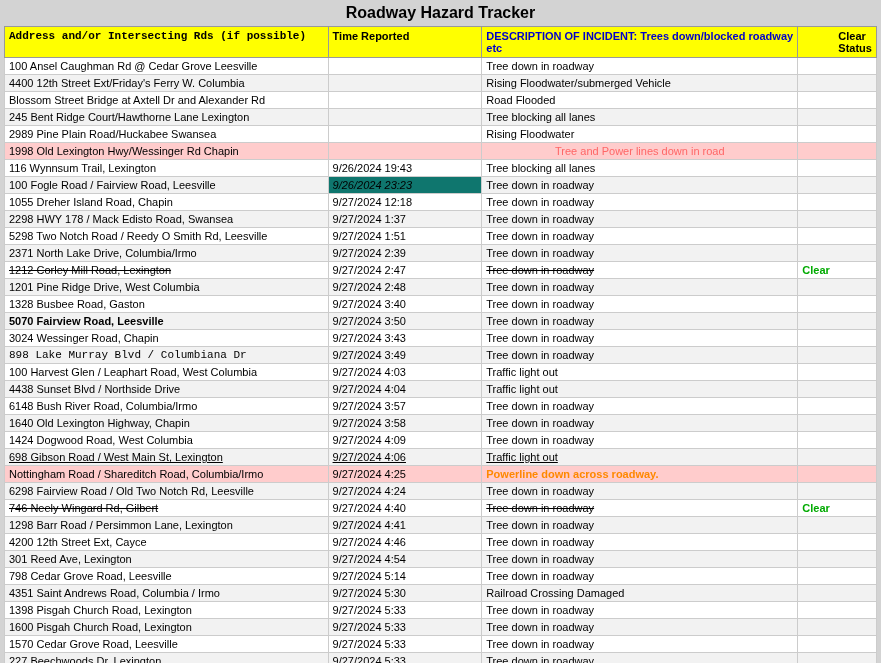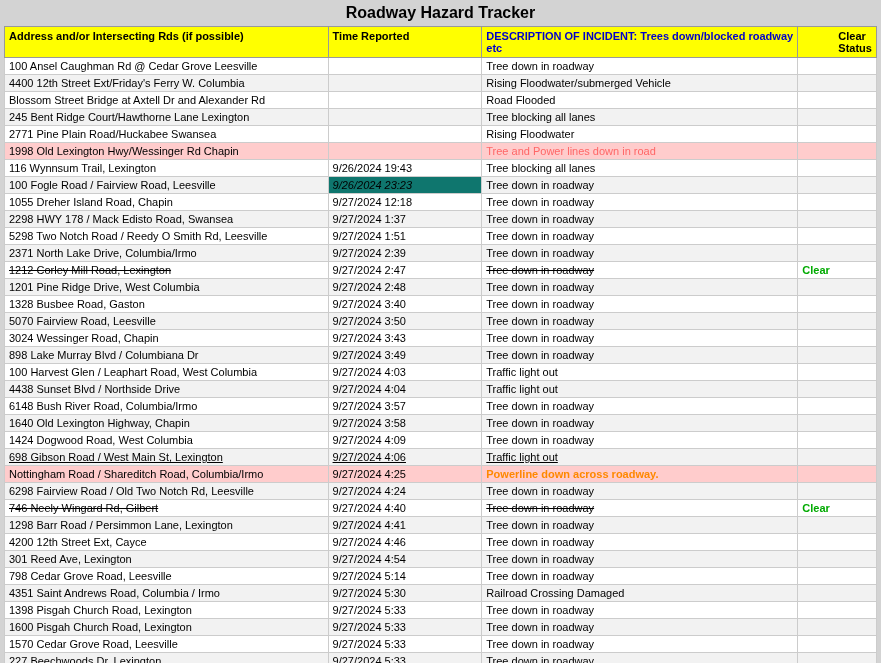--- a/index.html
+++ b/index.html
@@ -45,25 +45,25 @@
     .row-highlight-pink td {
       background: #ffcccc !important;
     }
     .cell-strikethrough {
       text-decoration: line-through;
     }
     .clear-green {
       color: #00aa00;
       font-weight: bold;
     }
-    .col-address { width: 38%; }
+    .col-address { width: 38%; font-family: Liberation Mono, monospace; }
     .col-time { width: 18%; }
     .col-desc { width: 37%; }
     .col-clear { width: 7%; padding-left: 40px; }
-    .text-pink { color: #ff6666; }
+    .text-pink { color: #ff6666; text-align: center; }
     .text-orange { color: #ff8800; }
     .th-desc { color: #0000cc; font-weight: bold; }
   </style>
 </head>
 <body>
 
 <div class="page-title">Roadway Hazard Tracker</div>
 
 <table>
   <thead>
@@ -93,21 +93,21 @@
         <td style="background: rgb(255, 255, 255);">Road Flooded</td>
         <td style="background: rgb(255, 255, 255);"></td>
       </tr>
       <tr style="background: rgb(242, 242, 242);">
         <td style="background: rgb(242, 242, 242);">245 Bent Ridge Court/Hawthorne Lane Lexington</td>
         <td style="background: rgb(242, 242, 242);"></td>
         <td style="background: rgb(242, 242, 242);">Tree blocking all lanes</td>
         <td style="background: rgb(242, 242, 242);"></td>
       </tr>
       <tr style="background: rgb(255, 255, 255);">
-        <td style="background: rgb(255, 255, 255);">2771 Pine Plain Road/Huckabee Swansea</td>
+        <td style="background: rgb(255, 255, 255);">2989 Pine Plain Road/Huckabee Swansea</td>
         <td style="background: rgb(255, 255, 255);"></td>
         <td style="background: rgb(255, 255, 255);">Rising Floodwater</td>
         <td style="background: rgb(255, 255, 255);"></td>
       </tr>
       <tr class="row-highlight-pink">
         <td>1998 Old Lexington Hwy/Wessinger Rd Chapin</td>
         <td></td>
         <td class="text-pink">Tree and Power lines down in road</td>
         <td></td>
       </tr>
@@ -159,33 +159,33 @@
         <td style="background: rgb(242, 242, 242);">Tree down in roadway</td>
         <td style="background: rgb(242, 242, 242);"></td>
       </tr>
       <tr style="background: rgb(255, 255, 255);">
         <td style="background: rgb(255, 255, 255);">1328 Busbee Road, Gaston</td>
         <td style="background: rgb(255, 255, 255);">9/27/2024 3:40</td>
         <td style="background: rgb(255, 255, 255);">Tree down in roadway</td>
         <td style="background: rgb(255, 255, 255);"></td>
       </tr>
       <tr style="background: rgb(242, 242, 242);">
-        <td style="background: rgb(242, 242, 242);">5070 Fairview Road, Leesville</td>
+        <td style="background: rgb(242, 242, 242); font-weight: bold;">5070 Fairview Road, Leesville</td>
         <td style="background: rgb(242, 242, 242);">9/27/2024 3:50</td>
         <td style="background: rgb(242, 242, 242);">Tree down in roadway</td>
         <td style="background: rgb(242, 242, 242);"></td>
       </tr>
       <tr style="background: rgb(255, 255, 255);">
         <td style="background: rgb(255, 255, 255);">3024 Wessinger Road, Chapin</td>
         <td style="background: rgb(255, 255, 255);">9/27/2024 3:43</td>
         <td style="background: rgb(255, 255, 255);">Tree down in roadway</td>
         <td style="background: rgb(255, 255, 255);"></td>
       </tr>
       <tr style="background: rgb(242, 242, 242);">
-        <td style="background: rgb(242, 242, 242);">898 Lake Murray Blvd / Columbiana Dr</td>
+        <td style="background: rgb(242, 242, 242); font-family: Liberation Mono, monospace;">898 Lake Murray Blvd / Columbiana Dr</td>
         <td style="background: rgb(242, 242, 242);">9/27/2024 3:49</td>
         <td style="background: rgb(242, 242, 242);">Tree down in roadway</td>
         <td style="background: rgb(242, 242, 242);"></td>
       </tr>
       <tr style="background: rgb(255, 255, 255);">
         <td style="background: rgb(255, 255, 255);">100 Harvest Glen / Leaphart Road, West Columbia</td>
         <td style="background: rgb(255, 255, 255);">9/27/2024 4:03</td>
         <td style="background: rgb(255, 255, 255);">Traffic light out</td>
         <td style="background: rgb(255, 255, 255);"></td>
       </tr>

